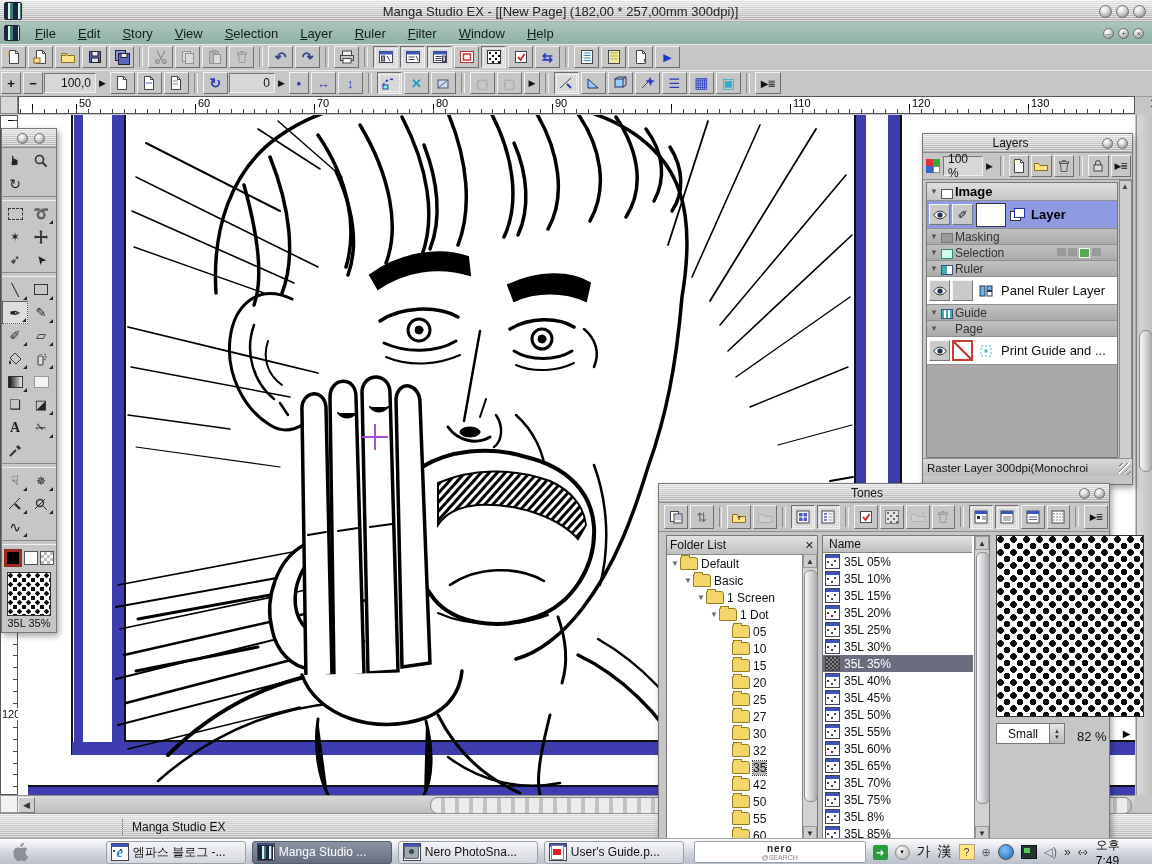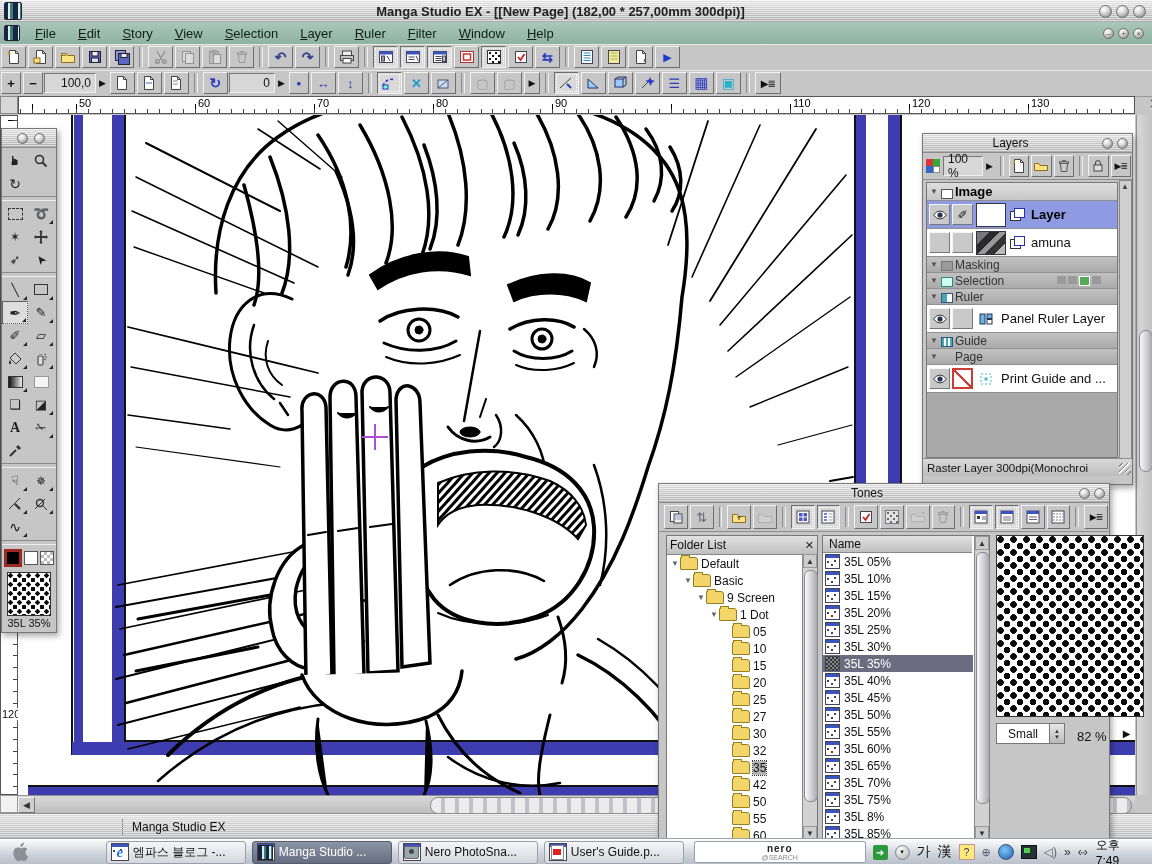--- a/index.html
+++ b/index.html
@@ -3,21 +3,21 @@
 <meta charset="utf-8">
 <style>
   html,body{margin:0;padding:0;}
   body{width:1152px;height:864px;position:relative;overflow:hidden;background:#c6c6c6;
        font-family:"Liberation Sans",sans-serif;color:#111;}
   .abs{position:absolute;}
   
   .titlebar{left:0;top:0;width:1152px;height:22px;
     background:linear-gradient(180deg,#f4f4f4,#c2c2c2 55%,#aeaeae);
     background-image:repeating-linear-gradient(180deg,rgba(255,255,255,.5) 0 1px,rgba(0,0,0,.06) 1px 2px),linear-gradient(180deg,#f2f2f2,#b5b5b5);
-    display:flex;align-items:center;border-bottom:1px solid #8b8b8b;font-weight:bold;}
+    display:flex;align-items:center;border-bottom:1px solid #8b8b8b;}
   .title-text{flex:1;text-align:center;font-size:13px;color:#222;}
   .appicon{width:16px;height:16px;margin:0 4px;border:1px solid #223;border-radius:2px;
     background:repeating-linear-gradient(90deg,#16264a 0 3px,#d9efe7 3px 5px,#3e7f72 5px 8px,#16264a 8px 10px);}
   .sph{width:13px;height:13px;border-radius:50%;border:1px solid #6f6f6f;box-sizing:border-box;
     background:radial-gradient(circle at 35% 28%,#ffffff,#e0e0e0 35%,#9c9c9c 78%,#787878);margin-left:4px;
     display:inline-flex;align-items:center;justify-content:center;font-size:8px;color:#444;}
   .sph.tiny{width:11px;height:11px;}
   .winbtns{display:flex;margin-right:6px;}
   .menubar{left:0;top:22px;width:1152px;height:22px;background:linear-gradient(180deg,#a9c6ba,#8fb2a4);
     display:flex;align-items:center;border-bottom:1px solid #7d9b8e;}
@@ -833,30 +833,20 @@
         <div class="lcell">
           <span style="font-size:12px;">✐</span>
         </div>
         <div class="lthumb"></div>
         <span class="glyph2sq">
           <i></i>
           <i></i>
         </span>
         <span class="llabel">Layer</span>
       </div>
-      <div class="lrow">
-        <div class="lcell"></div>
-        <div class="lcell"></div>
-        <div class="lthumb photo"></div>
-        <span class="glyph2sq">
-          <i></i>
-          <i></i>
-        </span>
-        <span class="llabel">amuna</span>
-      </div>
       <div class="lgroup">
         <span class="tri">▼</span>
         <span class="gicon"><span style="width:10px;height:8px;background:#9a9a9a;border:1px solid #777;display:inline-block;"></span></span>
         <span>Masking</span>
       </div>
       <div class="lgroup">
         <span class="tri">▼</span>
         <span class="gicon"><span style="width:10px;height:8px;background:#cfe;border:1px solid #387;display:inline-block;"></span></span>
         <span>Selection</span>
         <span style="margin-left: auto; margin-right: 16px; display: flex; gap: 2px;">
@@ -1046,21 +1036,21 @@
           <div class="trow">
             <span style="width: 17px; flex: 0 0 auto;"></span>
             <span class="tri">▼</span>
             <span class="folder"></span>
             <span class="tlabel">Basic</span>
           </div>
           <div class="trow">
             <span style="width: 30px; flex: 0 0 auto;"></span>
             <span class="tri">▼</span>
             <span class="folder"></span>
-            <span class="tlabel">9 Screen</span>
+            <span class="tlabel">1 Screen</span>
           </div>
           <div class="trow">
             <span style="width: 43px; flex: 0 0 auto;"></span>
             <span class="tri">▼</span>
             <span class="folder"></span>
             <span class="tlabel">1 Dot</span>
           </div>
           <div class="trow">
             <span style="width: 56px; flex: 0 0 auto;"></span>
             <span class="tri"></span>

